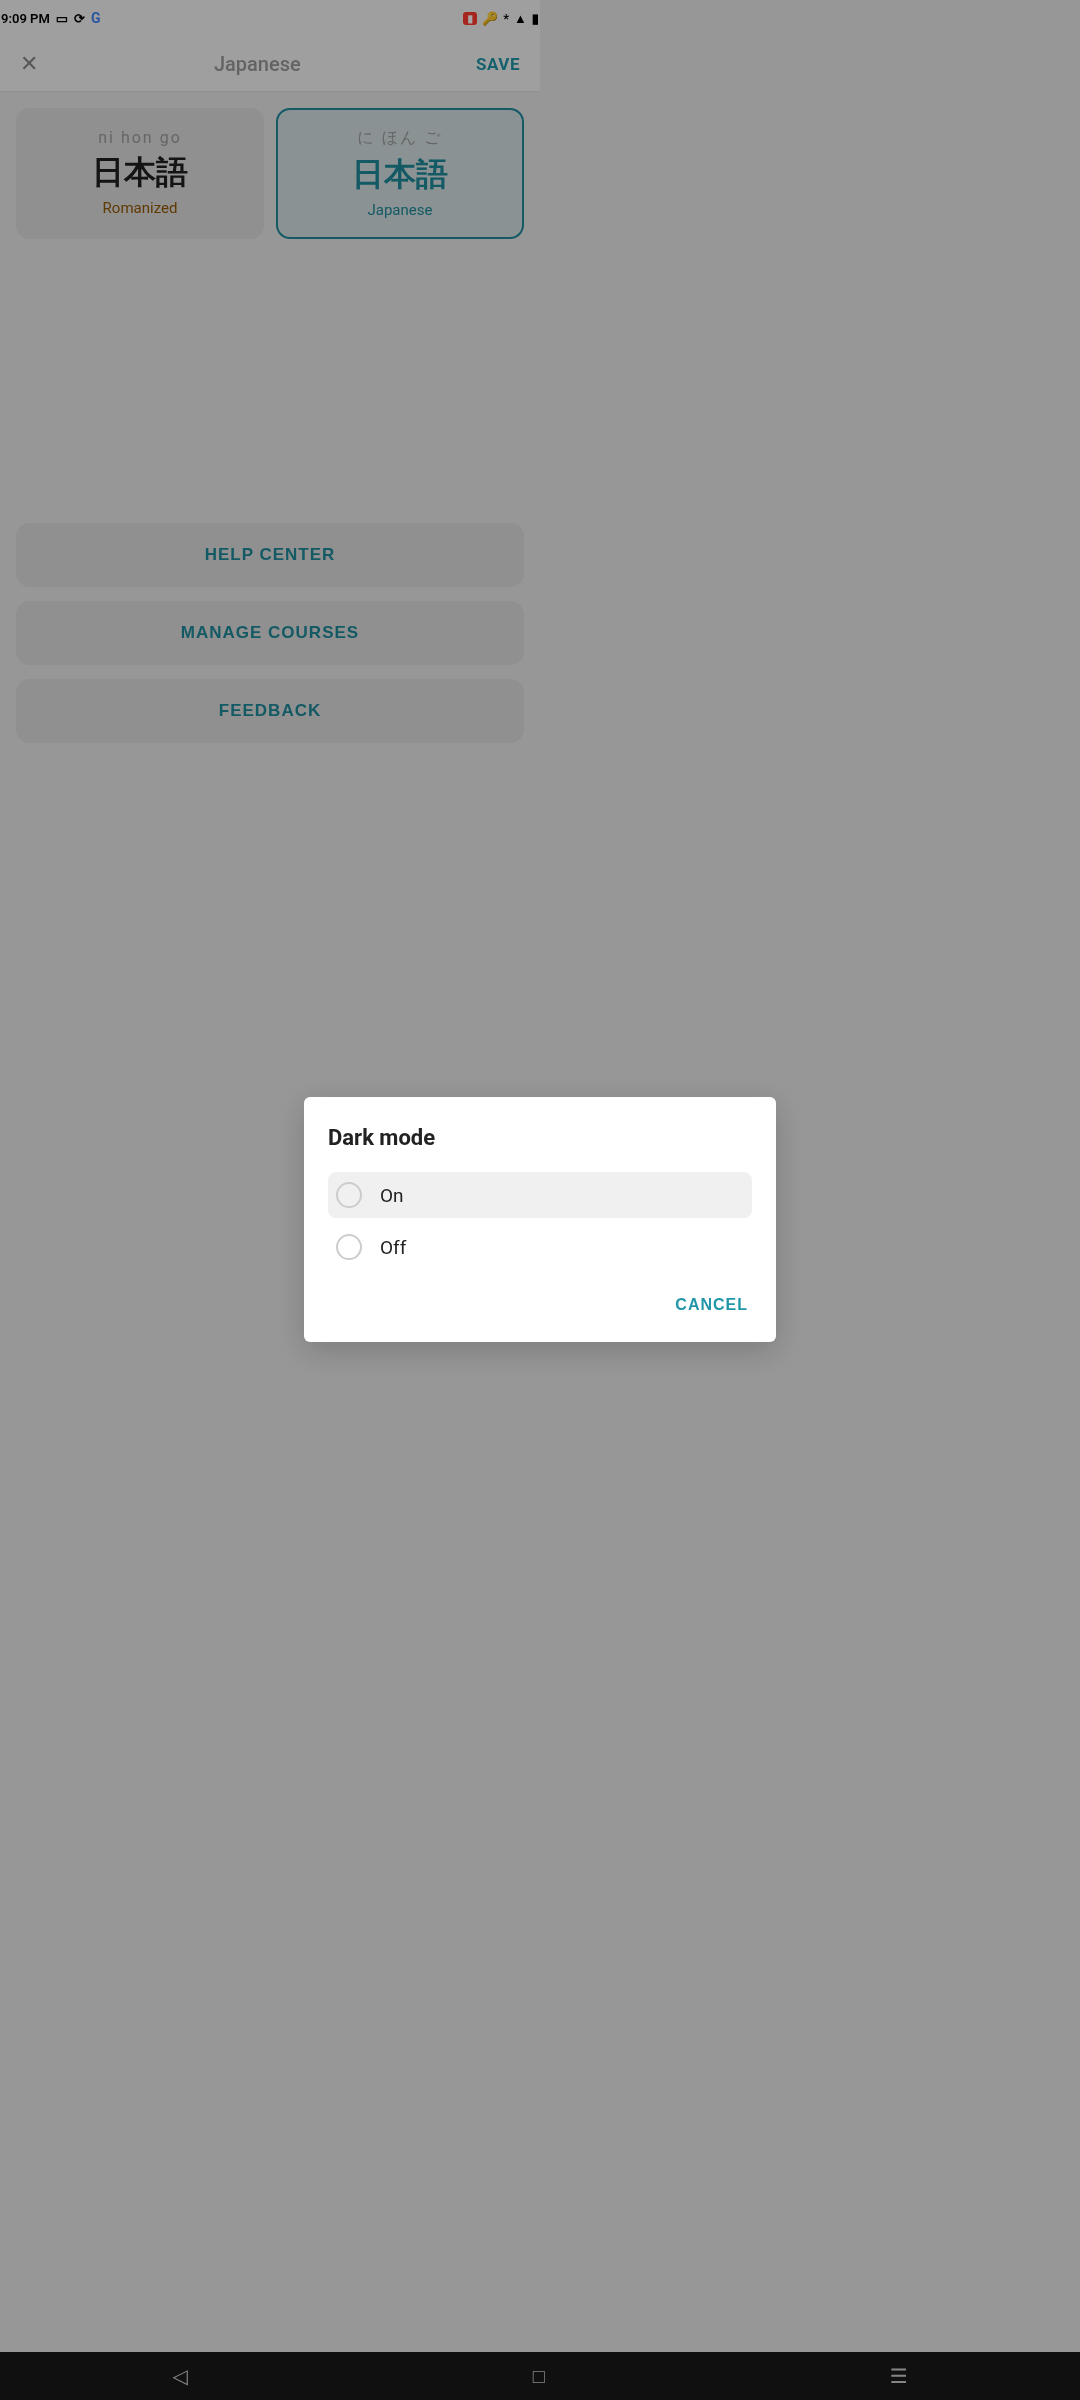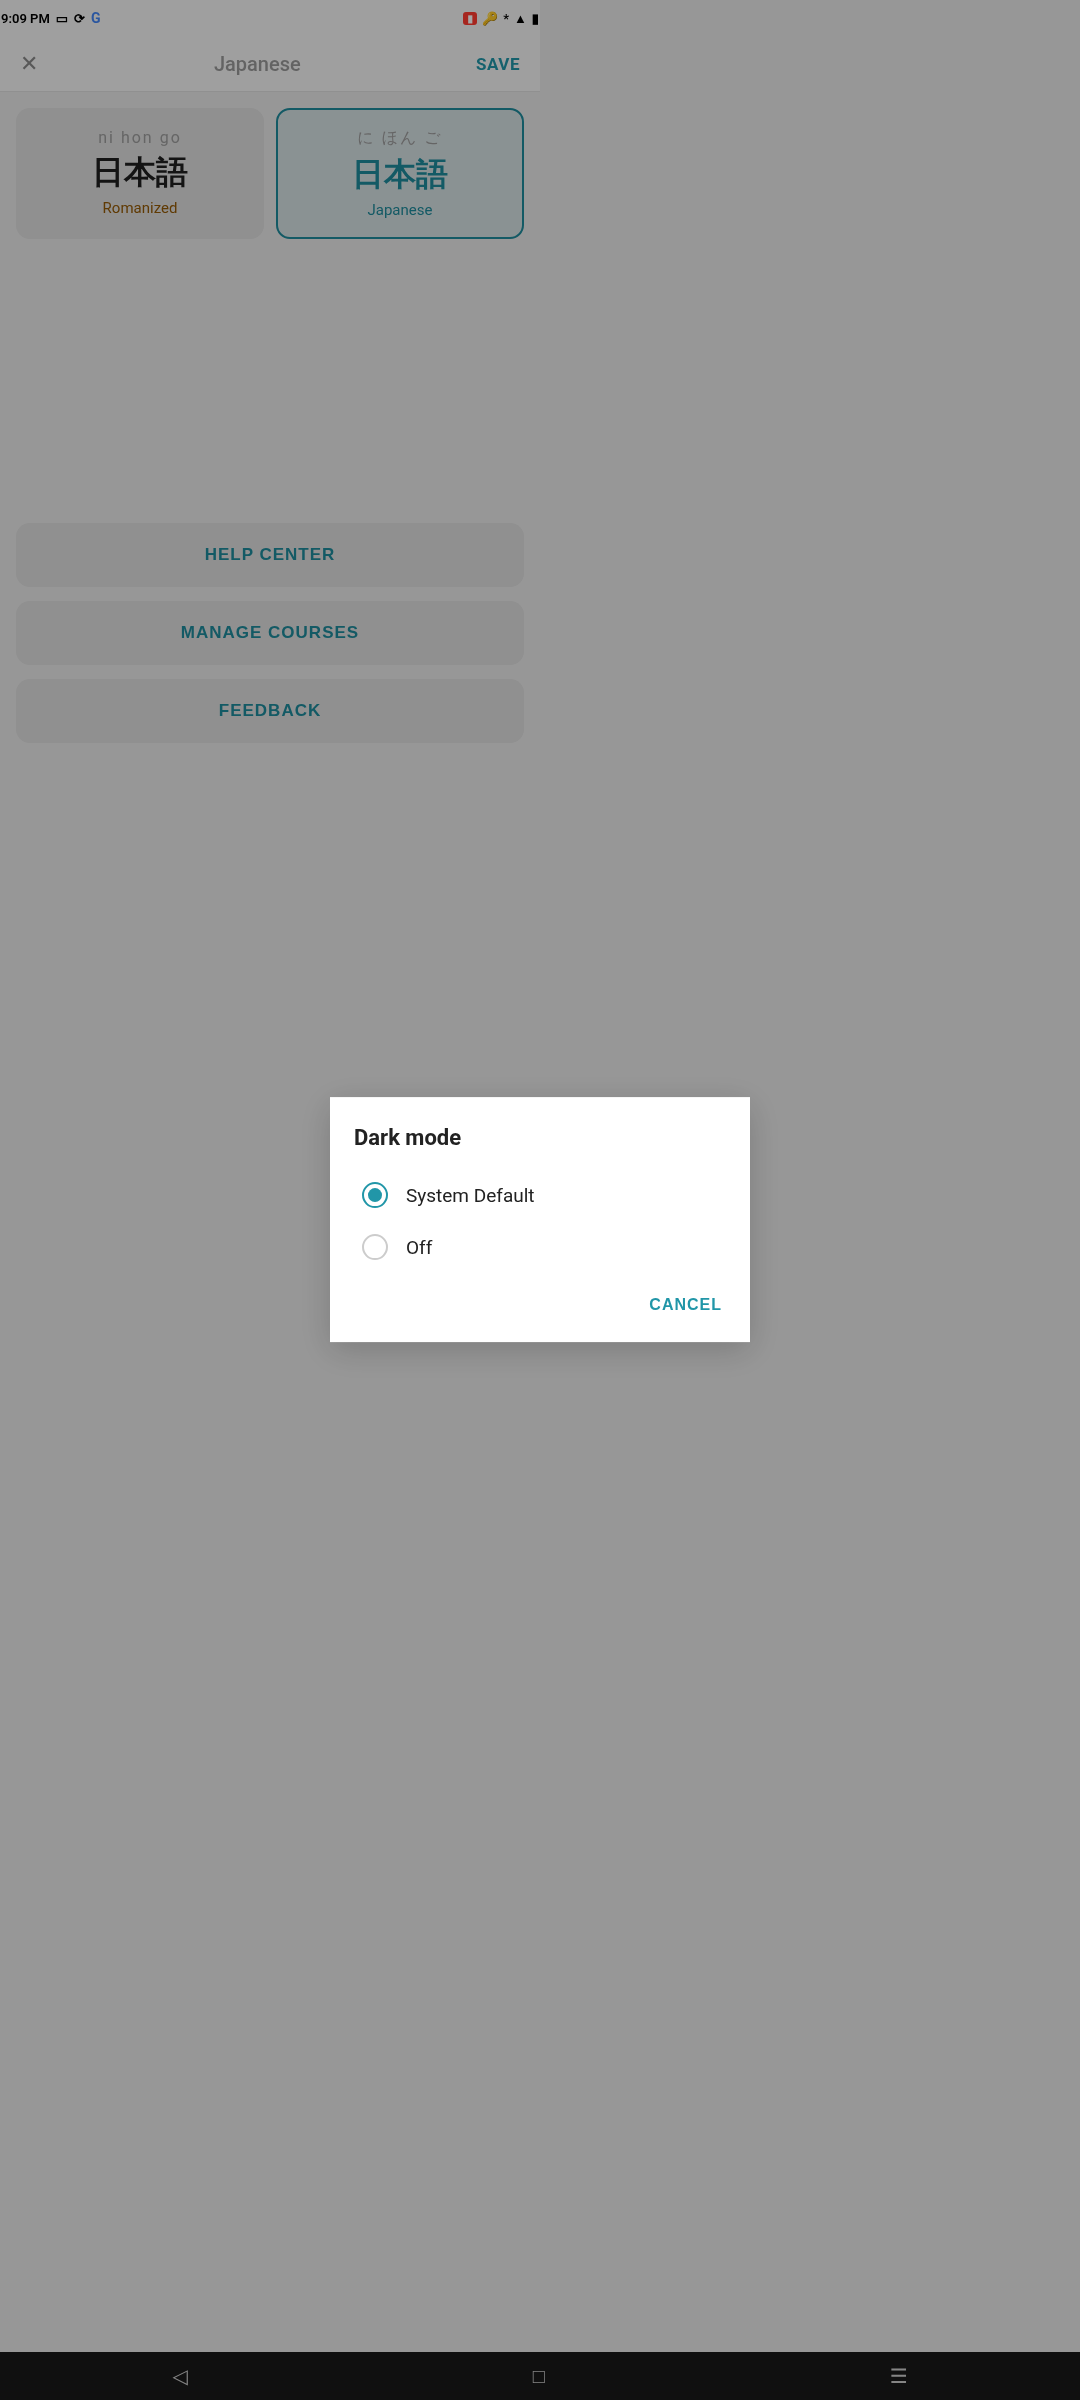--- a/index.html
+++ b/index.html
@@ -156,23 +156,23 @@
       background: rgba(0,0,0,0.35);
       z-index: 10;
     }
 
     
     .dialog {
       position: fixed;
       top: 50%;
       left: 50%;
       transform: translate(-50%, -42%);
-      width: 420px;
+      width: 472px;
       background: #fff;
-      border-radius: 0;
+      border-radius: 6px;
       padding: 28px 24px 20px 24px;
       z-index: 20;
       box-shadow: 0 8px 32px rgba(0,0,0,0.18);
     }
     .dialog-title {
       font-size: 22px;
       font-weight: 700;
       color: #222;
       margin-bottom: 22px;
     }
@@ -296,27 +296,27 @@
   <button class="action-btn">MANAGE COURSES</button>
   <button class="action-btn">FEEDBACK</button>
   <div style="height:60px;"></div>
 </div>
 
 <div class="overlay"></div>
 
 <div class="dialog">
   <div class="dialog-title">Dark mode</div>
 
-  <div class="radio-option">
-    <div class="radio-circle checked">
-      <div class="radio-inner"></div>
+
+  <div class="radio-option hovered">
+    <div class="radio-circle" style="position:relative;">
+      
     </div>
-    <span class="radio-label">System Default</span>
-  </div>
-
+    <span class="radio-label">On</span>
+  </div>
 
   <div class="radio-option">
     <div class="radio-circle"></div>
     <span class="radio-label">Off</span>
   </div>
 
   <div class="dialog-actions">
     <button class="dialog-cancel">CANCEL</button>
   </div>
 </div>

